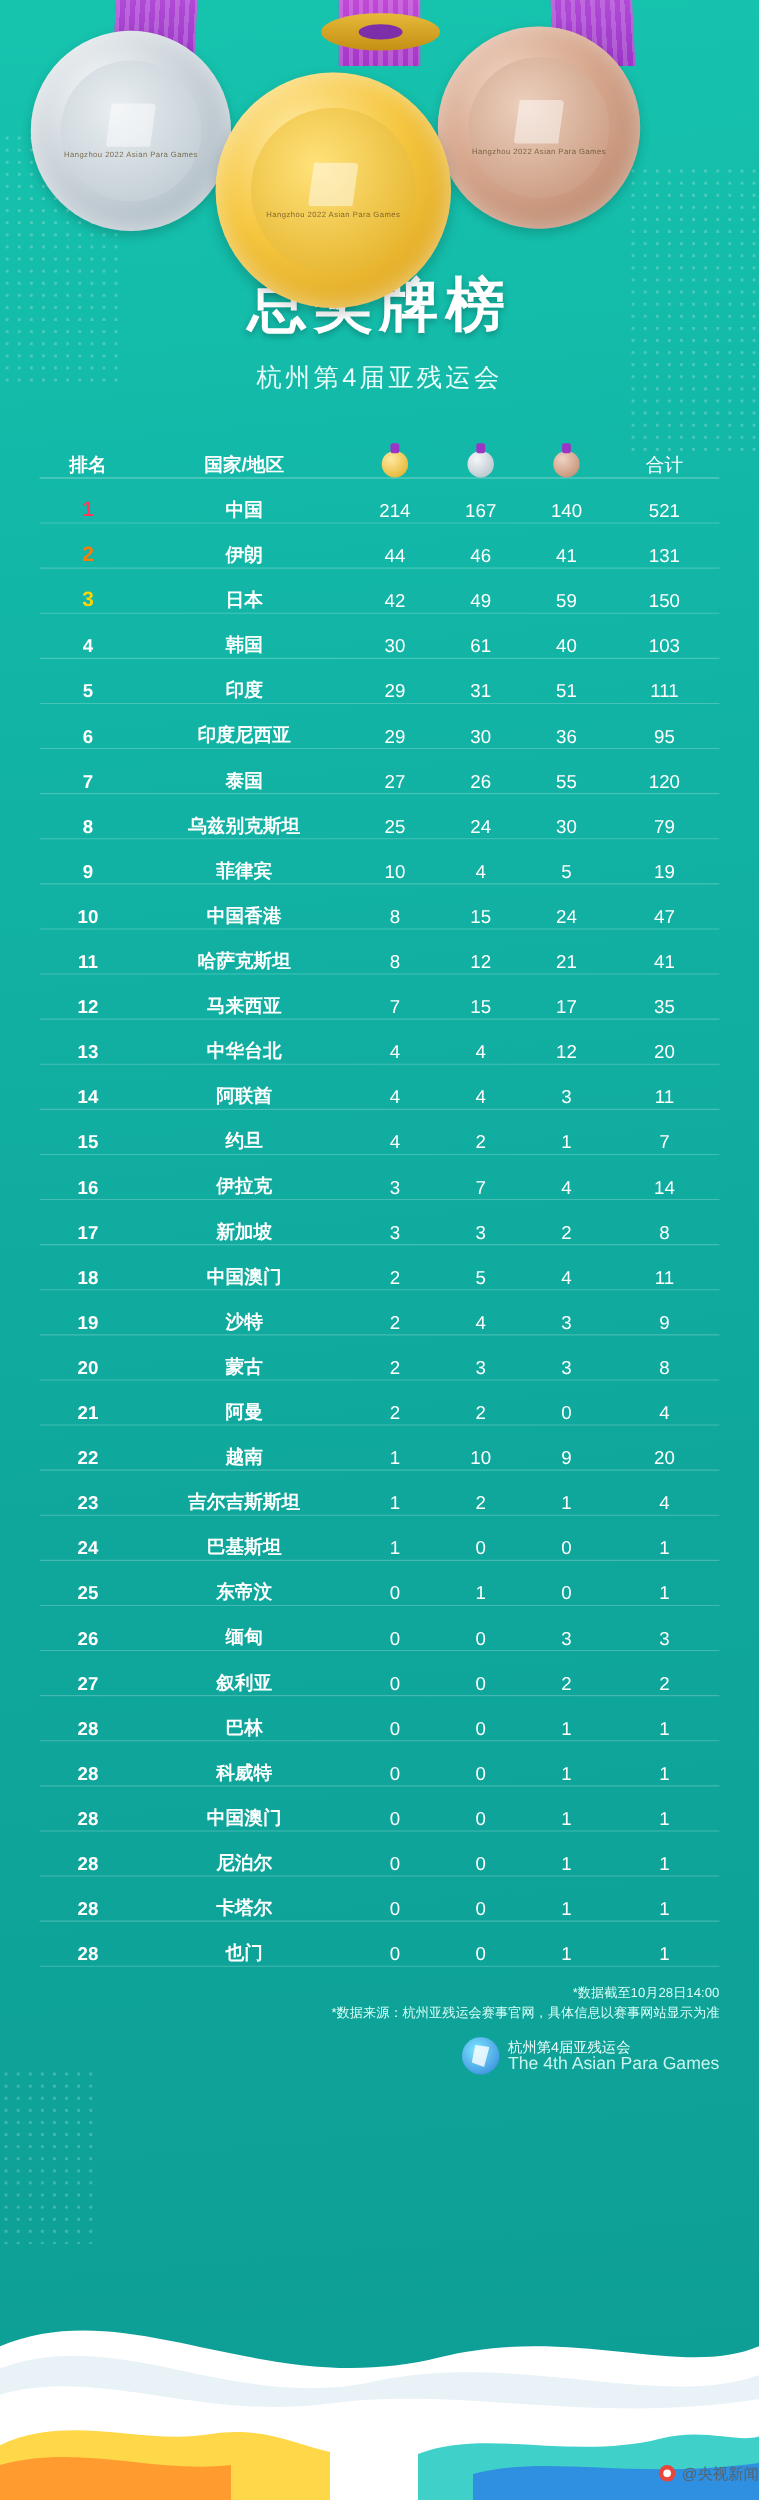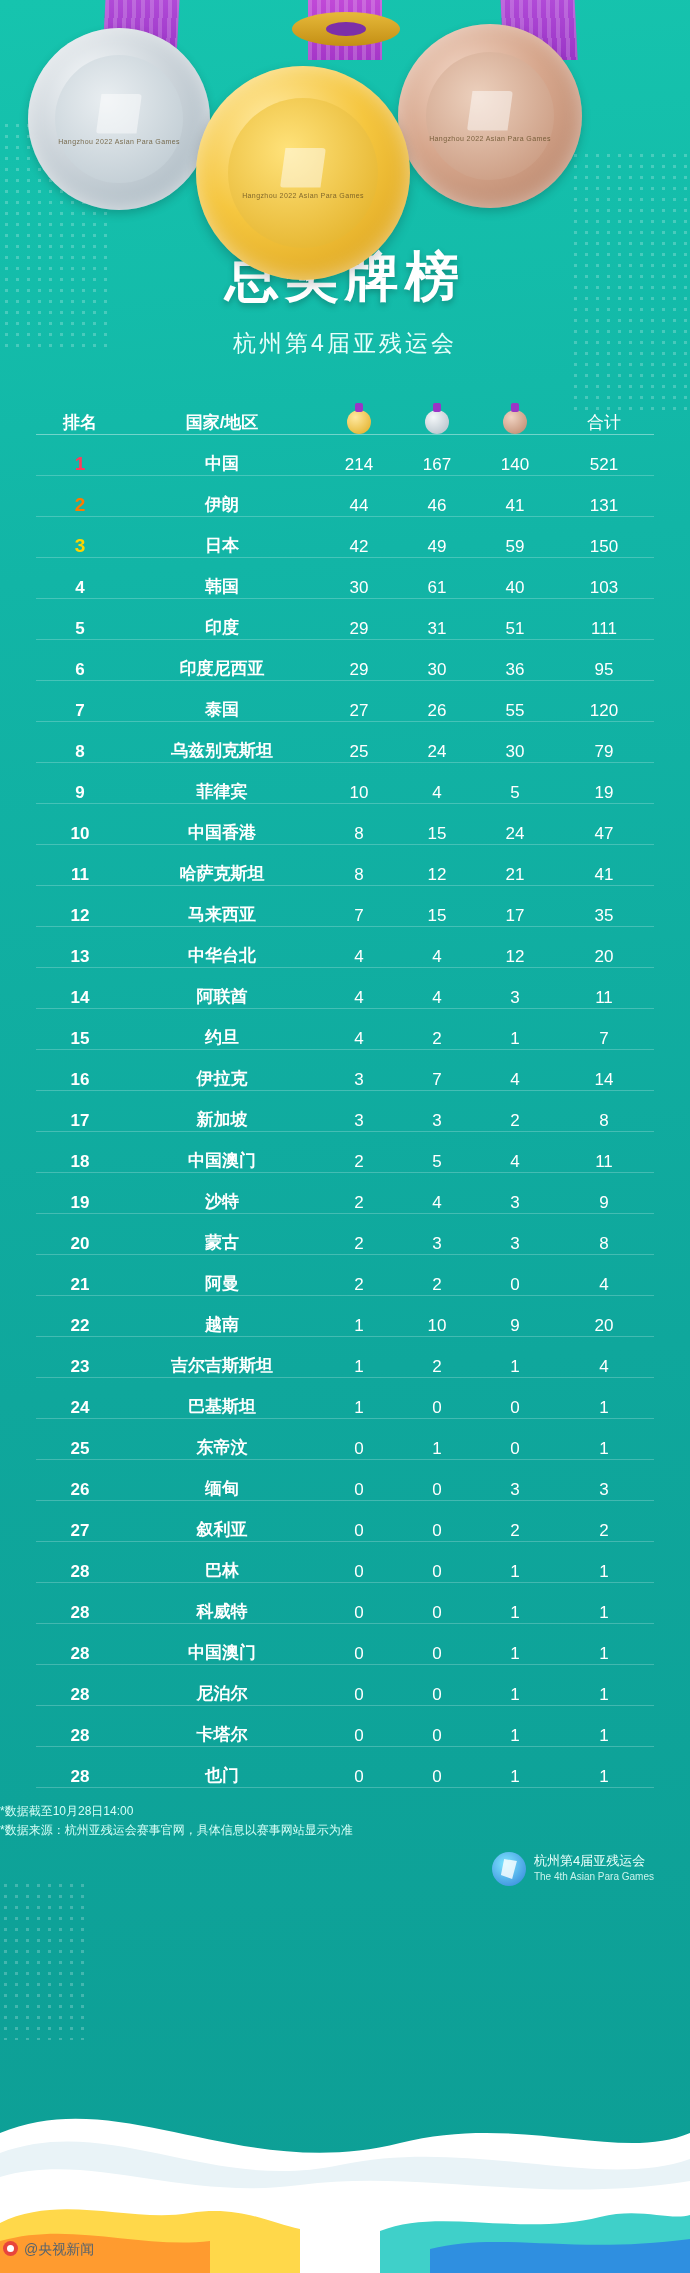--- a/index.html
+++ b/index.html
@@ -152,56 +152,56 @@
   .mm-silver { background: radial-gradient(circle at 35% 30%, #f4f7f9, #aebbc4); }
   .mm-bronze { background: radial-gradient(circle at 35% 30%, #f0d3c2, #bb8468); }
   .mm-ribbon {
     position: absolute; left: 8px; top: -7px; width: 8px; height: 9px;
     background: #9a35c6; border-radius: 2px;
   }
 
   
   .notes {
     margin: 14px 36px 0 0;
-    text-align: left;
+    text-align: right;
     color: #d6fff7;
     font-size: 12px;
     line-height: 19px;
   }
   .brand {
     display: flex; align-items: center; justify-content: flex-end;
     margin: 12px 36px 0 0;
     gap: 8px;
   }
   .brand-logo {
     width: 34px; height: 34px; border-radius: 50%;
     background: radial-gradient(circle at 40% 35%, #7fe7ff, #2f7fd8);
     position: relative;
   }
   .brand-logo:after{
     content:""; position:absolute; left:9px; top:7px; width:16px; height:20px;
     background: rgba(255,255,255,.8);
     clip-path: polygon(20% 0,100% 10%,70% 100%,0 80%);
   }
   .brand-text { color:#eafffb; font-size: 13px; line-height: 16px; text-align: left;}
-  .brand-text .en { font-size: 10px; color:#c8f4ec; }
+  .brand-text .en { font-size: 16px; color:#c8f4ec; }
 
   
   .wave {
     position: absolute;
     left: 0; right: 0; bottom: 0;
     height: 200px;
     overflow: hidden;
   }
   .wave svg { display: block; width: 690px; height: 200px; }
 
   .weibo {
     position: absolute;
     bottom: 14px; left: 3px; right: 0;
-    text-align: left;
+    text-align: right;
     color: #55636e;
     font-size: 14px;
     z-index: 5;
   }
   .weibo .eye {
     display:inline-block; width:15px; height:15px; border-radius:50%;
     background:#e8453c; margin-right:6px; vertical-align:-2px;
     position: relative;
   }
   .weibo .eye:after{ content:""; position:absolute; left:4px; top:4px; width:7px; height:7px; background:#fff; border-radius:50%;}

